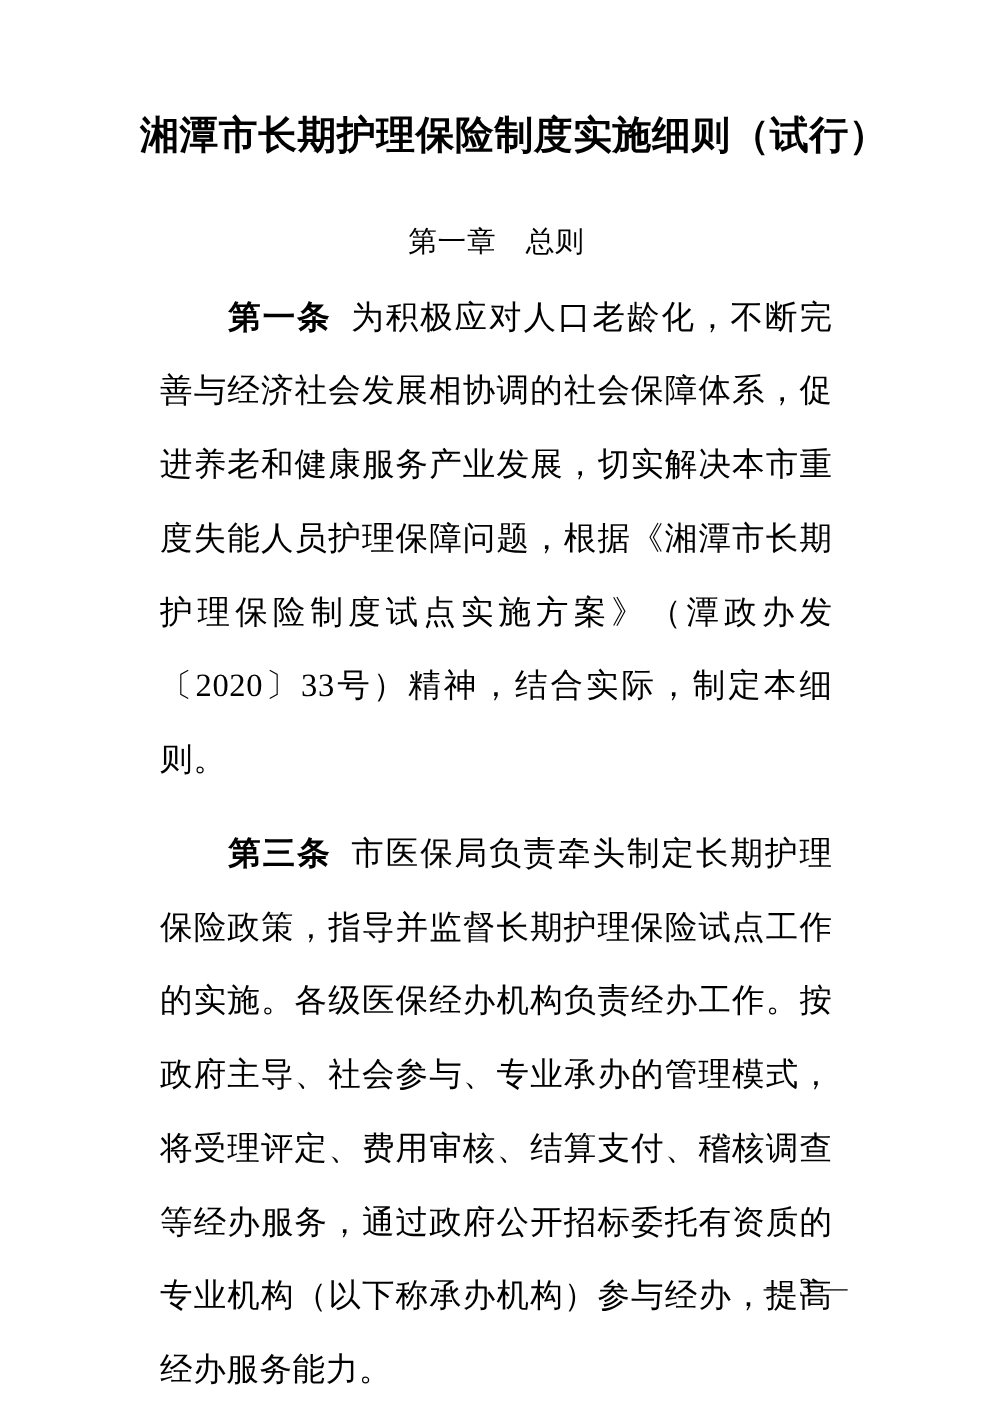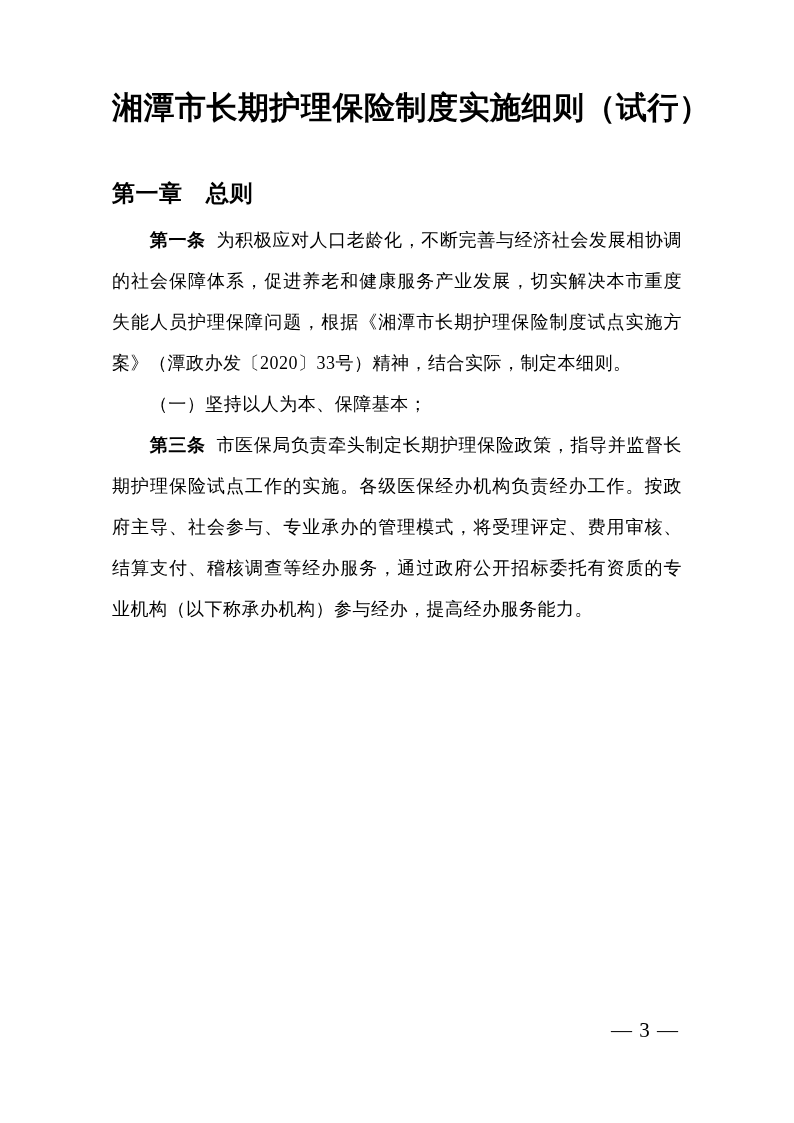--- a/index.html
+++ b/index.html
@@ -23,32 +23,33 @@
     font-size: 31px;
     font-weight: bold;
     line-height: 46px;
     text-align: right;
     letter-spacing: 0.5px;
     white-space: nowrap;
   }
   .chapter-heading {
     margin: 47px 0 0 0;
     font-size: 23px;
-    font-weight: bold;
+    font-weight: normal;
     line-height: 30px;
+    text-align: center;
     font-family: "Liberation Sans", sans-serif;
     letter-spacing: 0.5px;
   }
   .paras {
     margin-top: 12px;
   }
   .para {
-    margin: 0;
-    font-size: 18px;
-    line-height: 41px;
+    margin: 16px;
+    font-size: 26px;
+    line-height: 59px;
     text-align: justify;
     text-indent: 2.1em;
     letter-spacing: 0.5px;
   }
   .lead:not(:empty) {
     font-family: "Liberation Sans", sans-serif;
     font-weight: bold;
     margin-right: 0.6em;
   }
   .page-number {
@@ -69,21 +70,20 @@
 
     <h1 class="doc-title">湘潭市长期护理保险制度实施细则（试行）</h1>
 
     <h2 class="chapter-heading">第一章　总则</h2>
 
     <div class="paras">
 
       <p class="para"><span class="lead">第一条</span><span>为积极应对人口老龄化，不断完善与经济社会发展相协调的社会保障体系，促进养老和健康服务产业发展，切实解决本市重度失能人员护理保障问题，根据《湘潭市长期护理保险制度试点实施方案》（潭政办发〔2020〕33号）精神，结合实际，制定本细则。</span></p>
 
 
-      <p class="para"><span class="lead"></span><span>（一）坚持以人为本、保障基本；</span></p>
 
 
 
       <p class="para"><span class="lead">第三条</span><span>市医保局负责牵头制定长期护理保险政策，指导并监督长期护理保险试点工作的实施。各级医保经办机构负责经办工作。按政府主导、社会参与、专业承办的管理模式，将受理评定、费用审核、结算支付、稽核调查等经办服务，通过政府公开招标委托有资质的专业机构（以下称承办机构）参与经办，提高经办服务能力。</span></p>
 
 
     </div>
   </div>
 
   <div class="page-number">— 3 —</div>

